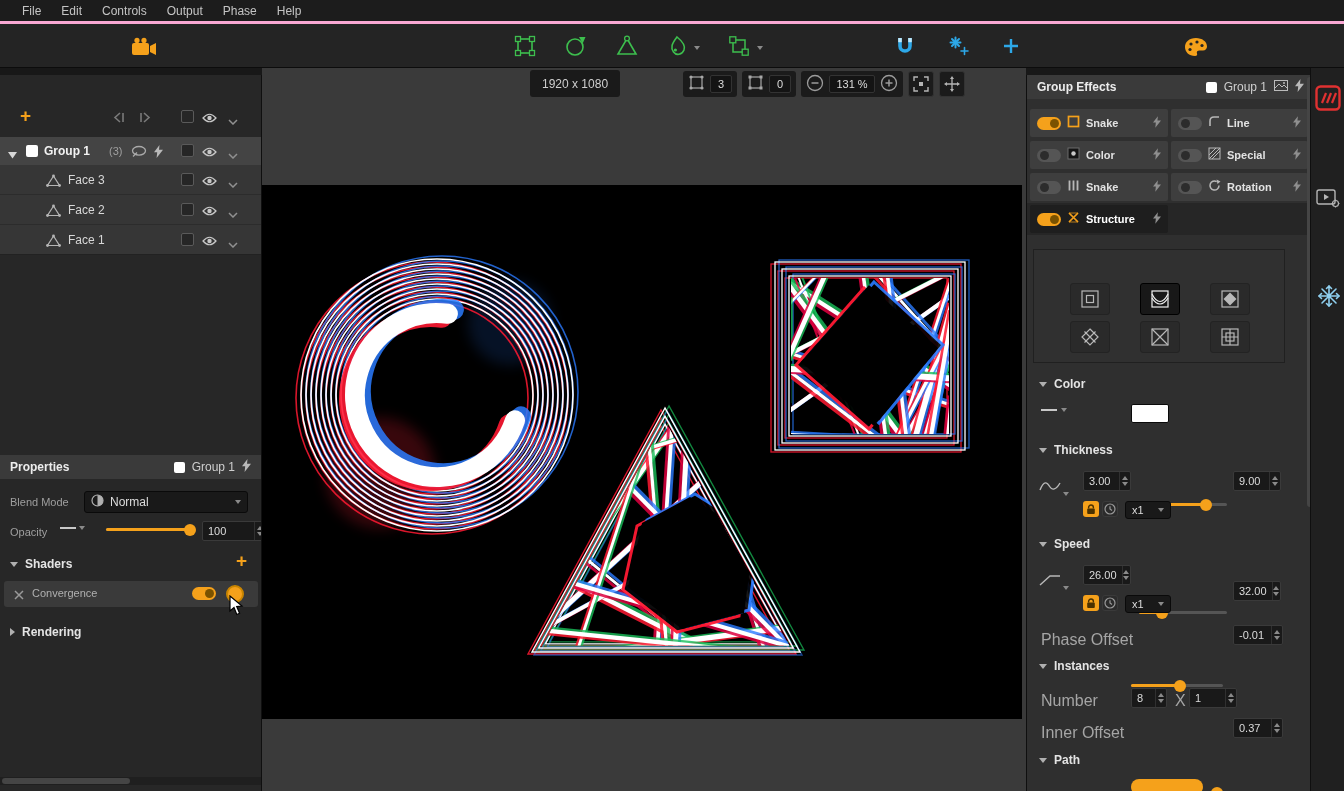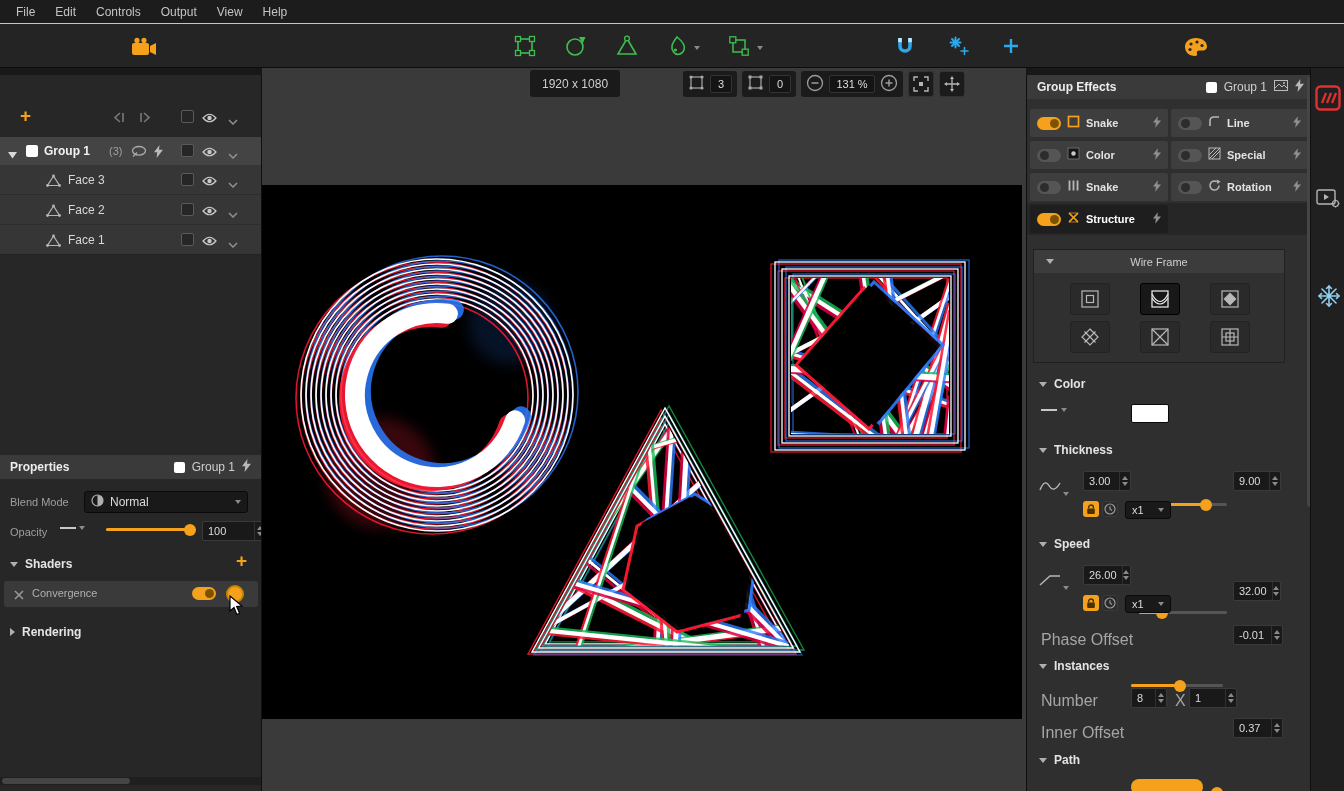--- a/index.html
+++ b/index.html
@@ -1,20 +1,20 @@
 <!DOCTYPE html>
 <html><head>
 <meta charset="utf-8">
 <style>
 *{box-sizing:border-box}
 body{margin:0;background:#0d0d0d;font-family:"Liberation Sans",sans-serif}
 .app{position:relative;width:1344px;height:791px;background:#181818;overflow:hidden;font-size:12px;color:#c8c8c8}
 .abs{position:absolute}
 
-.menubar{position:absolute;top:0;left:0;width:100%;height:24px;background:#1c1c1c;display:flex;align-items:center;padding-left:6px;border-bottom:1px solid #f9a8d4}
+.menubar{position:absolute;top:0;left:0;width:100%;height:24px;background:#1c1c1c;display:flex;align-items:center;padding-left:12px;border-bottom:3px solid #f9a8d4}
 .menu-item{padding:0 10px;font-size:12px;color:#c4c4c4}
 
 .toolbar{position:absolute;top:24px;left:0;width:100%;height:44px;background:#242424;border-bottom:1px solid #0c0c0c}
 .tgroup{position:absolute;display:flex;align-items:center}
 .bright-box{border:1px solid #3a3a3a;border-radius:4px;height:28px;display:flex;align-items:center;padding:0 7px;gap:7px}
 
 .spin{display:inline-flex;align-items:stretch;background:#191919;border:1px solid #3a3a3a;border-radius:2px;height:20px}
 .spin .v{display:flex;align-items:center;padding:0 5px;font-size:11px;color:#dcdcdc;flex:1;white-space:nowrap}
 .spin .ar{display:flex;flex-direction:column;justify-content:center;gap:2px;width:11px;border-left:1px solid #303030;align-items:center}
 .t-up{width:0;height:0;border-left:3px solid transparent;border-right:3px solid transparent;border-bottom:4px solid #8a8a8a}
@@ -67,21 +67,21 @@
 </head>
 <body>
 
 <div class="app">
 
   <div class="menubar">
     <span class="menu-item">File</span>
     <span class="menu-item">Edit</span>
     <span class="menu-item">Controls</span>
     <span class="menu-item">Output</span>
-    <span class="menu-item">View</span>
+    <span class="menu-item">Phase</span>
     <span class="menu-item">Help</span>
   </div>
 
   <div class="toolbar">
     <span class="abs" style="left:131px;top:13px"><svg width="26" height="20" viewBox="0 0 26 20">
           <rect x="1" y="6" width="17" height="12" rx="2" fill="#F5A11B"></rect>
           <circle cx="6" cy="3.4" r="2.6" fill="#F5A11B"></circle>
           <circle cx="13" cy="3.4" r="2.6" fill="#F5A11B"></circle>
           <path d="M19 9 L25 6 V18 L19 15Z" fill="#F5A11B"></path>
         </svg></span>
@@ -689,24 +689,20 @@
             <path d="M2 2 L11 11 M11 2 L2 11" stroke="#F5A11B" stroke-width="1.7"></path>
             <path d="M2 2 H11 M2 11 H11" stroke="#F5A11B" stroke-width="1" opacity="0.7"></path>
           </svg></span>
       <span class="name">Structure</span>
       <span><svg width="8" height="12" viewBox="0 0 9 13">
             <path d="M5.5 0 L0 7.2 H3.2 L2.6 13 L9 4.8 H5Z" fill="#8f8f8f"></path>
           </svg></span>
     </div>
 
     <div class="wf-box">
-      <div class="wf-head">
-        <i class="tri-d" style="position:absolute;left:12px;top:9px"></i>
-        <span>Wire Frame</span>
-      </div>
       <div class="wf-cell" style="left:36px;top:33px">
           <svg width="22" height="22">
             <g fill="none" stroke="#b8b8b8" stroke-width="1.2">
               <rect x="3" y="3" width="16" height="16"></rect>
               <rect x="7.5" y="7.5" width="7" height="7"></rect>
             </g>
           </svg>
         </div>
       <div class="wf-cell sel" style="left:106px;top:33px">
           <svg width="22" height="22">

